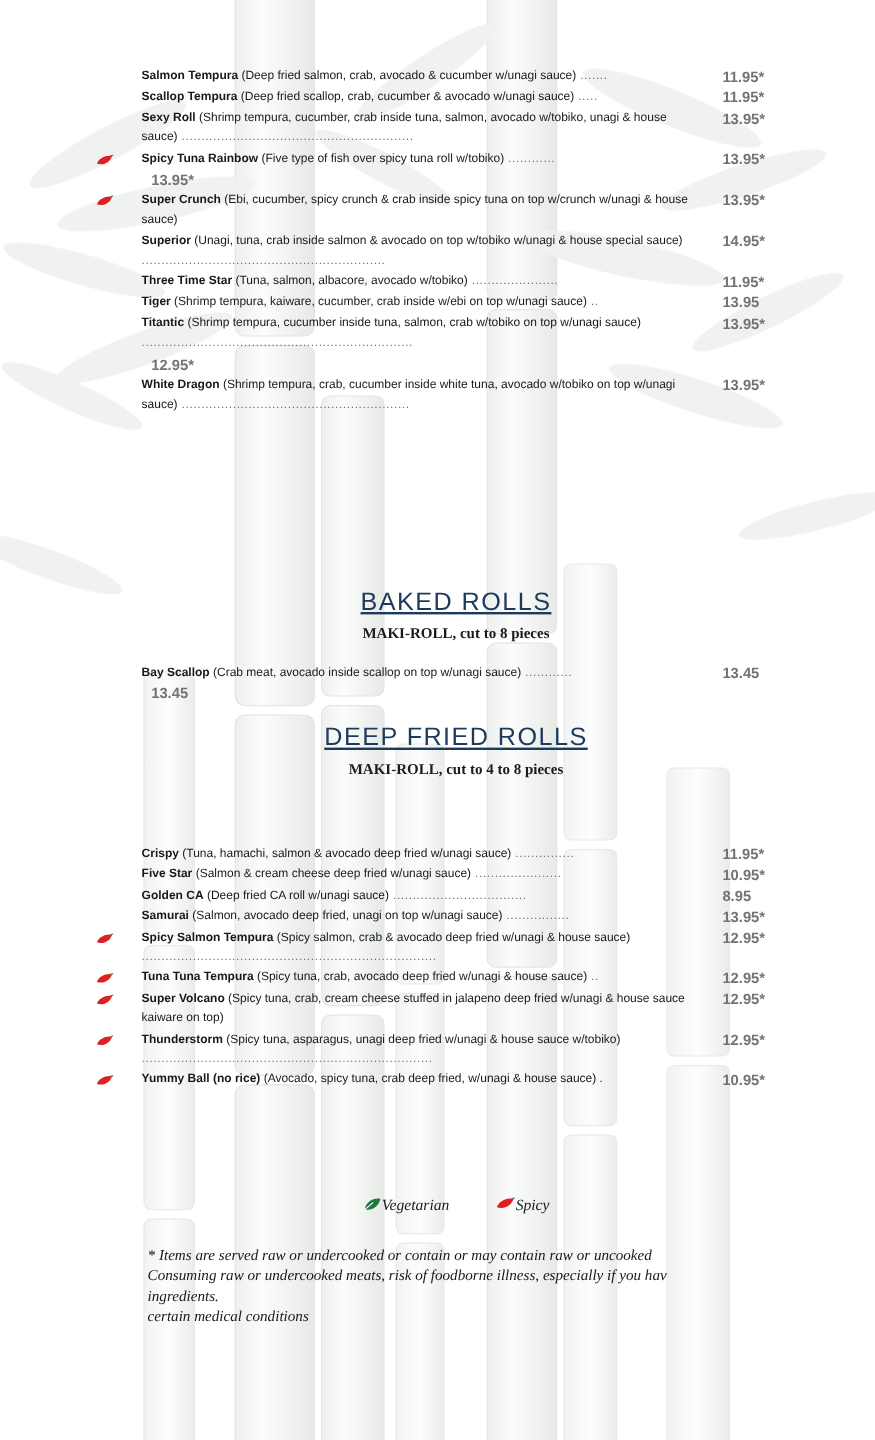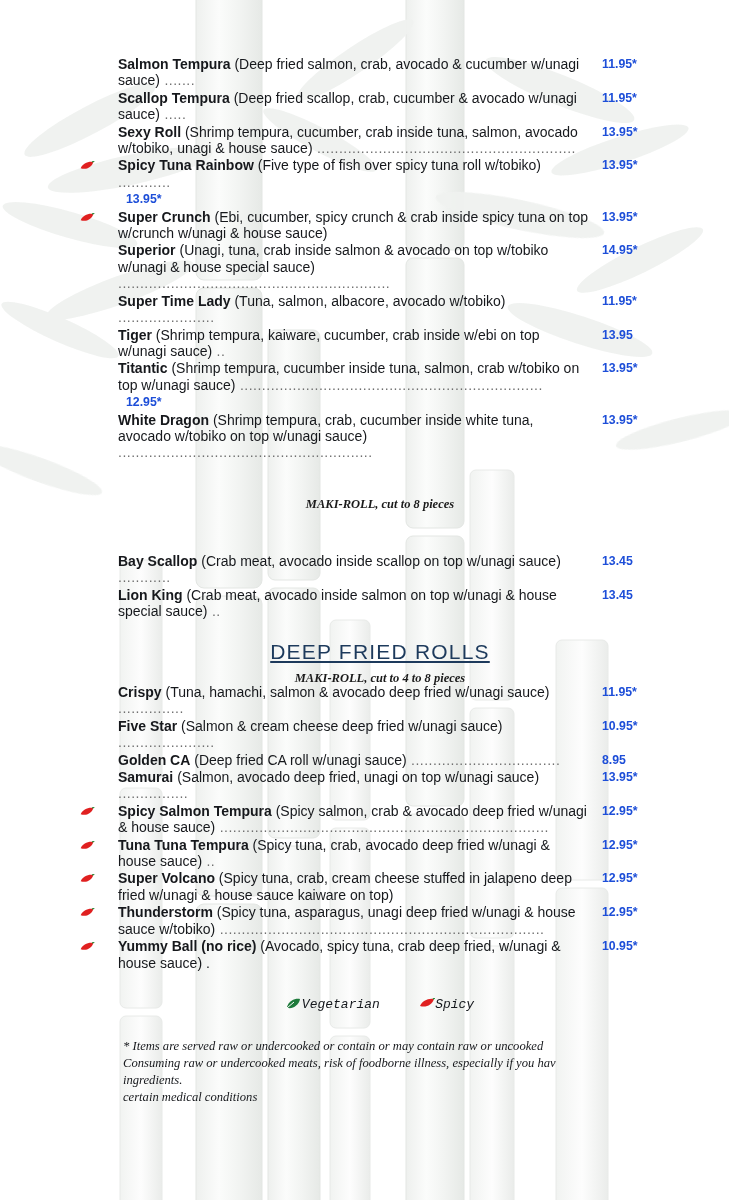--- a/index.html
+++ b/index.html
@@ -58,35 +58,35 @@
     width: 16px;
     height: 10px;
     color: #e02020;
     font-size: 13px;
     line-height: 10px;
   }
   .chili svg { display: block; }
 
   .desc {
     flex: 1 1 auto;
-    font-size: 14px;
+    font-size: 10px;
     line-height: 16.4px;
     color: #16181c;
     padding-right: 6px;
   }
   .desc b {
     font-weight: bold;
   }
   .price {
     flex: 0 0 58px;
     text-align: left;
     font-size: 12.3px;
     line-height: 16.4px;
     font-weight: bold;
-    color: #1d4ed8;
+    color: #737373;
     padding-left: 8px;
   }
 
   .leader {
     color: #6f6f6f;
     letter-spacing: .5px;
   }
 
   
   .section-head {
@@ -96,21 +96,20 @@
     letter-spacing: 1.2px;
     color: #1d3a5c;
     font-weight: normal;
     text-decoration: underline;
     margin: 0;
     padding: 0;
   }
   .section-sub {
     text-align: center;
     font-family: "Liberation Serif", serif;
-    font-style: italic;
     font-weight: bold;
     font-size: 12.5px;
     color: #1b1b1b;
     margin-top: 7px;
   }
 
   
   #legend {
     position: absolute;
     left: 100px;
@@ -118,21 +117,20 @@
     text-align: center;
     font-family: "Liberation Serif", serif;
     font-style: italic;
     font-size: 13px;
     color: #15181d;
   }
   #legend .lg-item {
     display: inline-block;
     margin: 0 18px;
     position: relative;
-    font-family: Liberation Mono, monospace;
   }
   #legend .lg-icon {
     display: inline-block;
     width: 16px;
     vertical-align: -1px;
   }
   .veg-leaf { color: #1d7a3a; }
 
   
   #footnote {
@@ -263,21 +261,21 @@
         <div class="desc"><b>Super Crunch</b> (Ebi, cucumber, spicy crunch &amp; crab inside spicy tuna on top w/crunch w/unagi &amp; house sauce)</div>
         <div class="price">13.95*</div>
       </div>
       <div class="item">
         <div class="mark"></div>
         <div class="desc"><b>Superior</b> (Unagi, tuna, crab inside salmon &amp; avocado on top w/tobiko w/unagi &amp; house special sauce)<span class="leader"> ..............................................................</span></div>
         <div class="price">14.95*</div>
       </div>
       <div class="item">
         <div class="mark"></div>
-        <div class="desc"><b>Super Time Lady</b> (Tuna, salmon, albacore, avocado w/tobiko)<span class="leader"> ......................</span></div>
+        <div class="desc"><b>Three Time Star</b> (Tuna, salmon, albacore, avocado w/tobiko)<span class="leader"> ......................</span></div>
         <div class="price">11.95*</div>
       </div>
       <div class="item">
         <div class="mark"></div>
         <div class="desc"><b>Tiger</b> (Shrimp tempura, kaiware, cucumber, crab inside w/ebi on top w/unagi sauce)<span class="leader"> ..</span></div>
         <div class="price">13.95</div>
       </div>
       <div class="item">
         <div class="mark"></div>
         <div class="desc"><b>Titantic</b> (Shrimp tempura, cucumber inside tuna, salmon, crab w/tobiko on top w/unagi sauce)<span class="leader"> .....................................................................</span></div>
@@ -288,40 +286,40 @@
         <div class="price">12.95*</div>
       </div>
       <div class="item">
         <div class="mark"></div>
         <div class="desc"><b>White Dragon</b> (Shrimp tempura, crab, cucumber inside white tuna, avocado w/tobiko on top w/unagi sauce)<span class="leader"> ..........................................................</span></div>
         <div class="price">13.95*</div>
       </div>
     </div>
 
   <div class="menu-block" id="head-1" style="top:490px;">
+    <div class="section-head">BAKED ROLLS</div>
     <div class="section-sub">MAKI-ROLL, cut to 8 pieces</div>
   </div>
   <div class="menu-block" id="block-1" style="top:553px;">
       <div class="item">
         <div class="mark"></div>
         <div class="desc"><b>Bay Scallop</b> (Crab meat, avocado inside scallop on top w/unagi sauce)<span class="leader"> ............</span></div>
         <div class="price">13.45</div>
       </div>
       <div class="item">
         <div class="mark"></div>
-        <div class="desc"><b>Lion King</b> (Crab meat, avocado inside salmon on top w/unagi &amp; house special sauce)<span class="leader"> ..</span></div>
         <div class="price">13.45</div>
       </div>
     </div>
 
-  <div class="menu-block" id="head-2" style="top:640px;">
+  <div class="menu-block" id="head-2" style="top:603px;">
     <div class="section-head">DEEP FRIED ROLLS</div>
     <div class="section-sub">MAKI-ROLL, cut to 4 to 8 pieces</div>
   </div>
-  <div class="menu-block" id="block-2" style="top:684px;">
+  <div class="menu-block" id="block-2" style="top:704px;">
       <div class="item">
         <div class="mark"></div>
         <div class="desc"><b>Crispy</b> (Tuna, hamachi, salmon &amp; avocado deep fried w/unagi sauce)<span class="leader"> ...............</span></div>
         <div class="price">11.95*</div>
       </div>
       <div class="item">
         <div class="mark"></div>
         <div class="desc"><b>Five Star</b> (Salmon &amp; cream cheese deep fried w/unagi sauce)<span class="leader"> ......................</span></div>
         <div class="price">10.95*</div>
       </div>

